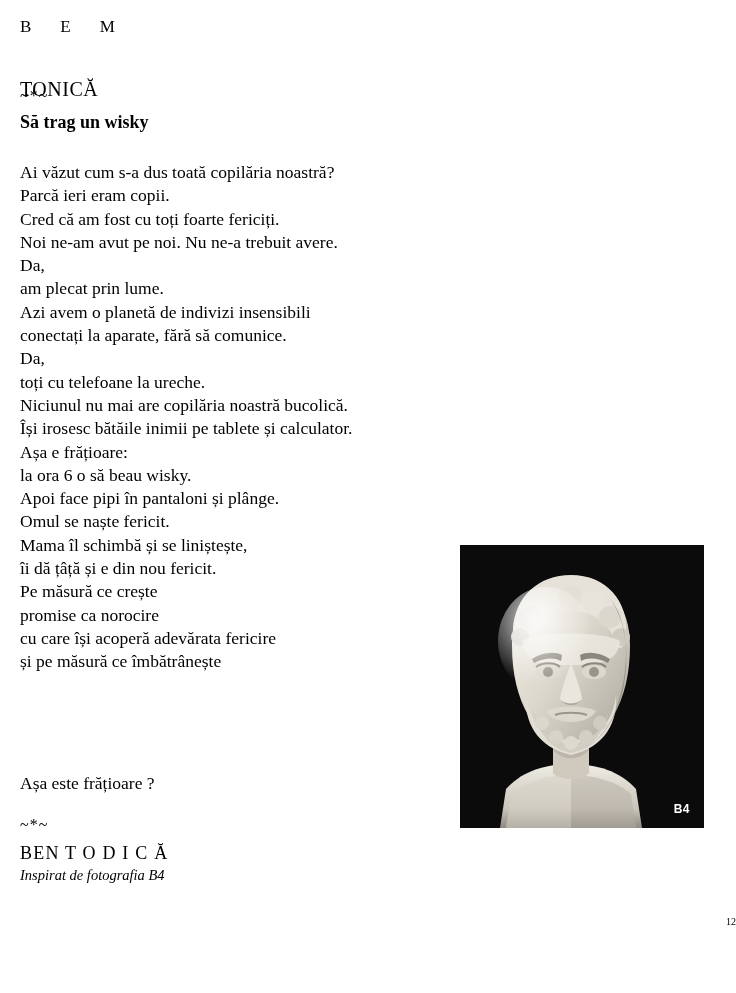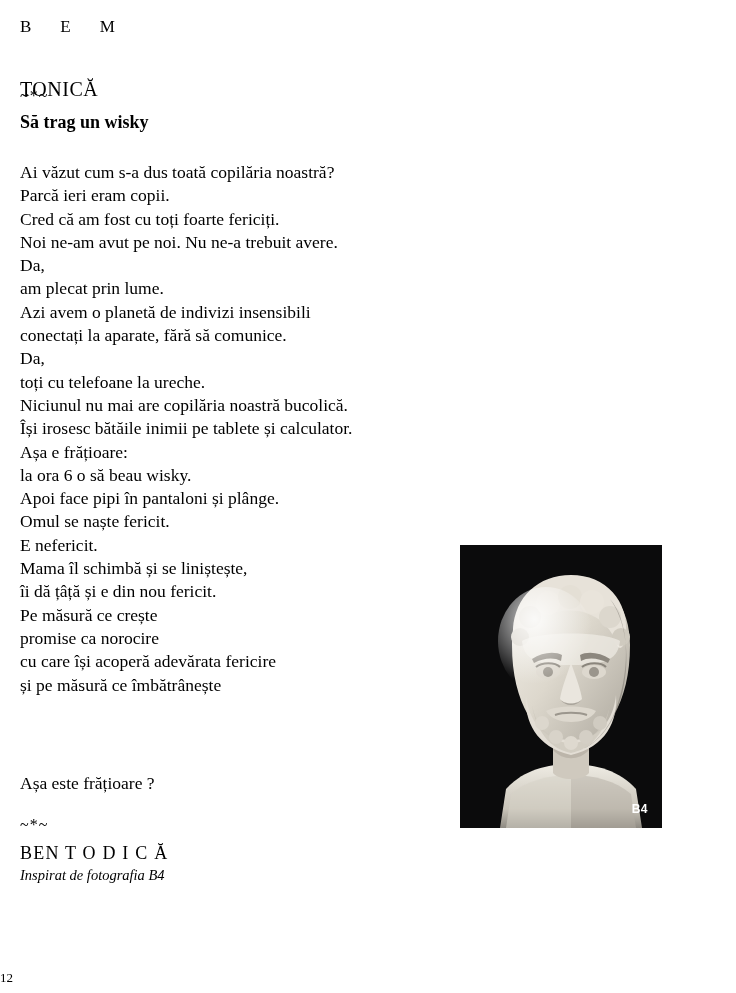--- a/index.html
+++ b/index.html
@@ -108,21 +108,21 @@
     font-size: 14.5px;
     font-style: italic;
     line-height: 20px;
   }
 
   
   .photo {
     position: absolute;
     left: 460px;
     top: 545px;
-    width: 202px;
+    width: 244px;
     height: 283px;
     background: #0b0b0c;
     overflow: hidden;
   }
   .photo svg {
     display: block;
     width: 222px;
     height: 283px;
   }
   .photo-label {
@@ -134,23 +134,23 @@
     font-size: 12px;
     font-weight: bold;
     letter-spacing: 0.5px;
   }
 
   
   .page-number {
     position: absolute;
     left: 0;
     right: 0;
-    top: 970px;
-    text-align: left;
-    font-size: 13px;
+    top: 916px;
+    text-align: right;
+    font-size: 10px;
     font-family: "Liberation Serif", serif;
   }
 </style>
 </head>
 <body>
 
 <div class="page">
 
   <div class="header">
     <div class="header-line-1">B      E      M</div>
@@ -171,21 +171,20 @@
     <div class="line">Azi avem o planetă de indivizi insensibili</div>
     <div class="line">conectați la aparate, fără să comunice.</div>
     <div class="line">Da,</div>
     <div class="line">toți cu telefoane la ureche.</div>
     <div class="line">Niciunul nu mai are copilăria noastră bucolică.</div>
     <div class="line">Își irosesc bătăile inimii pe tablete și calculator.</div>
     <div class="line">Așa e frățioare:</div>
     <div class="line">la ora 6 o să beau wisky.</div>
     <div class="line">Apoi face pipi în pantaloni și plânge.</div>
     <div class="line">Omul se naște fericit.</div>
-    <div class="line">E nefericit.</div>
     <div class="line">Mama îl schimbă și se liniștește,</div>
     <div class="line">îi dă țâță și e din nou fericit.</div>
     <div class="line">Pe măsură ce crește</div>
     <div class="line">promise ca norocire</div>
     <div class="line">cu care își acoperă adevărata fericire</div>
     <div class="line">și pe măsură ce îmbătrânește</div>
   </div>
 
   <div class="closing-question">Așa este frățioare ?</div>
 

